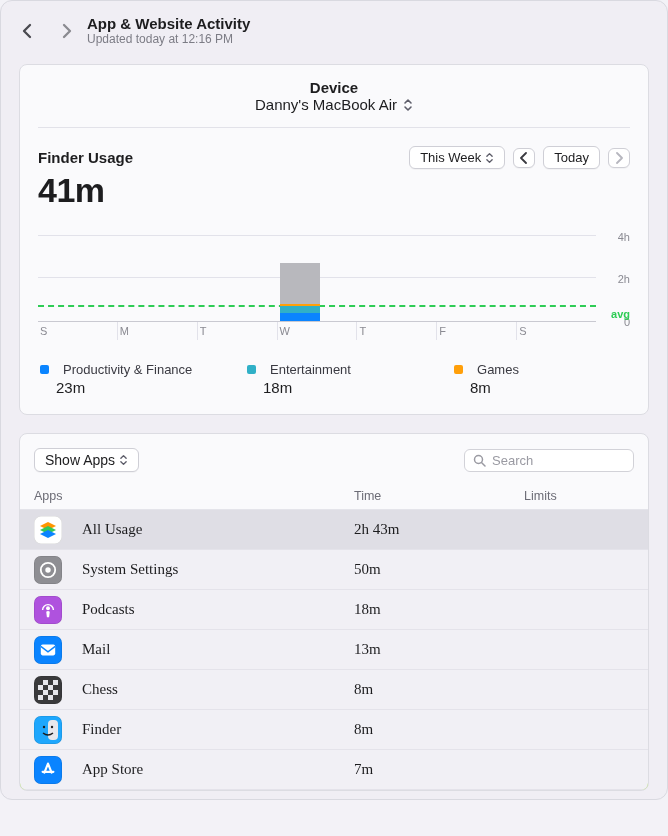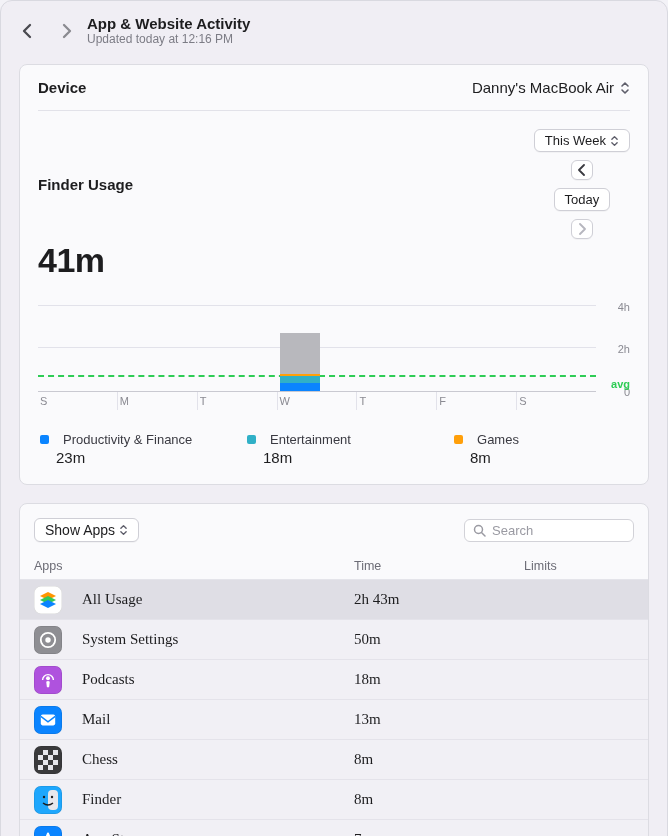--- a/index.html
+++ b/index.html
@@ -46,34 +46,35 @@
     border-radius: 8px;
     padding: 14px 18px 18px;
   }
 
   
   .device-row {
     display: flex; justify-content: space-between; align-items: center;
     padding-bottom: 14px;
     border-bottom: 1px solid #e2e2e9;
     margin-bottom: 18px;
+    flex-direction: column;
   }
   .device-row .label { font-size: 15px; font-weight: 600; }
   .popup {
     display: inline-flex; align-items: center; gap: 6px;
     font-size: 15px;
   }
   .popup .stepper-icon { color: #5e5e6a; }
 
   
   .usage-header {
     display: flex; justify-content: space-between; align-items: center;
   }
   .usage-header .label { font-size: 15px; font-weight: 600; }
-  .usage-controls { display: flex; align-items: center; gap: 8px; flex-direction: column; }
+  .usage-controls { display: flex; align-items: center; gap: 8px; }
   .pill {
     display: inline-flex; align-items: center; gap: 4px;
     background: #fff;
     border: 1px solid #cfcfd6;
     border-radius: 6px;
     padding: 3px 10px;
     font-size: 13px;
     box-shadow: 0 1px 0 rgba(0,0,0,.03);
   }
   .pill.icon-only { padding: 3px 6px; }

